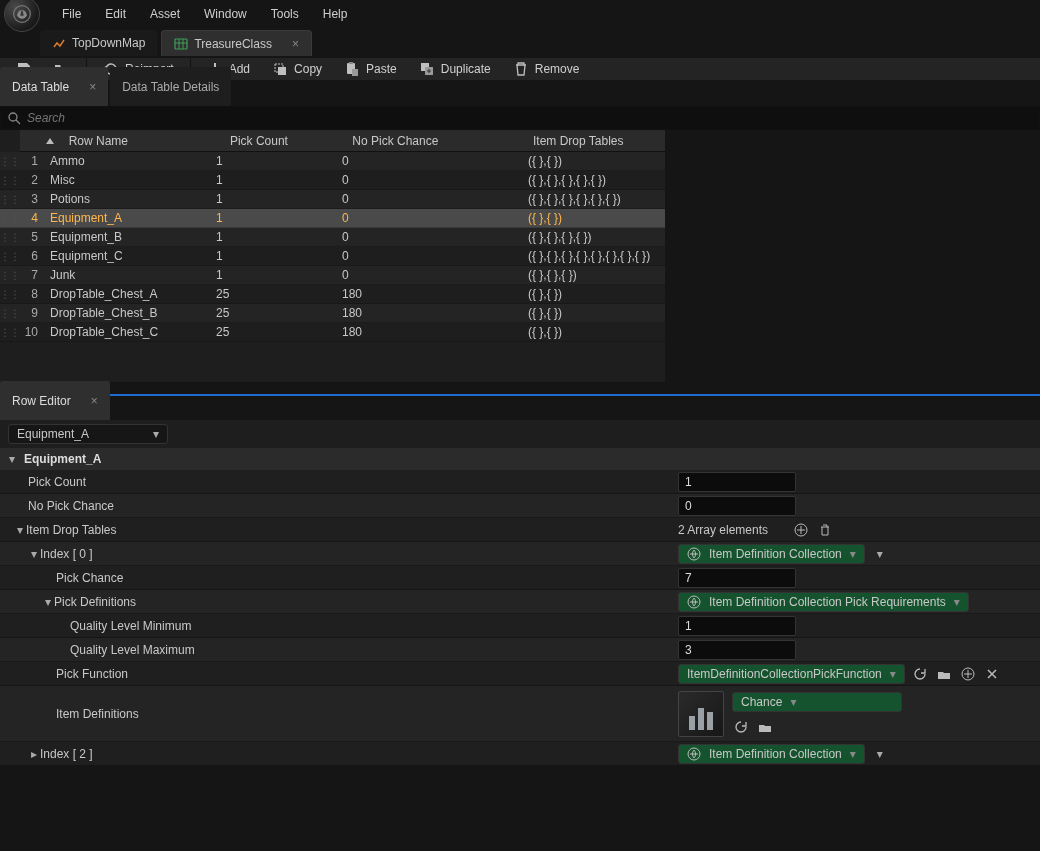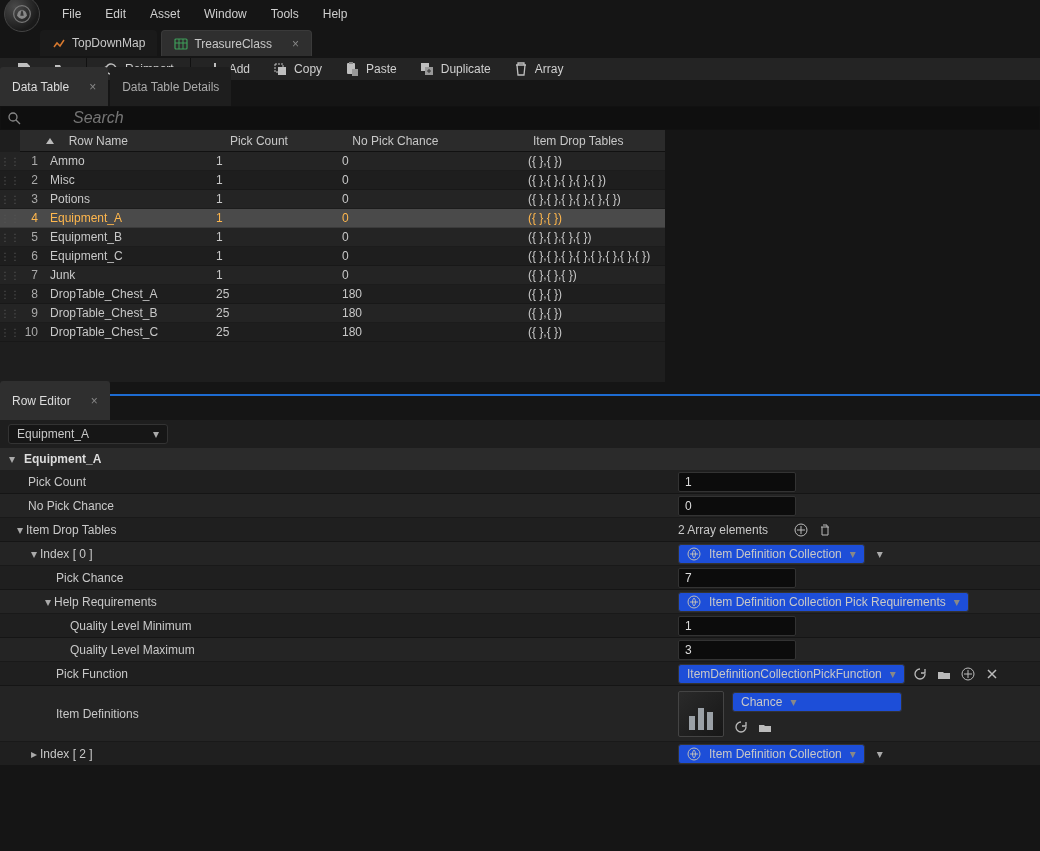--- a/index.html
+++ b/index.html
@@ -24,21 +24,21 @@
 .tool-icon { width: 16px; height: 16px; display: inline-block; }
 
 
 .panel-tabs { display: flex; align-items: flex-end; height: 26px; background: #151515; }
 .panel-tab { display: flex; align-items: center; height: 39px; padding: 16px 12px; background: #1e1e1e; color: #aaa; cursor: pointer; gap: 20px; margin-right: 2px; border-radius: 3px 3px 0 0; }
 .panel-tab.active { background: #2f2f2f; color: #ddd; }
 .panel-tab .close { color: #888; font-size: 12px; }
 
 
 .searchbar { display: flex; align-items: center; height: 24px; background: #0f0f0f; border: 1px solid #111; padding: 0 6px; gap: 6px; }
-.searchbar input { background: transparent; border: none; color: #7dd3fc; font-size: 16px; outline: none; flex: 1; font-style: italic; margin-left: 46px; }
+.searchbar input { background: transparent; border: none; color: #7dd3fc; font-size: 12px; outline: none; flex: 1; font-style: italic; }
 
 
 .data-table { width: 665px; background: #1e1e1e; }
 .dt-header { display: flex; background: #2b2b2b; height: 22px; align-items: center; border-bottom: 1px solid #111; margin-left: 20px; }
 .dt-body { }
 .dt-row { display: flex; height: 19px; align-items: center; border-bottom: 1px solid rgba(0,0,0,0.2); }
 .dt-row:nth-child(odd) { background: #242424; }
 .dt-row:nth-child(even) { background: #1e1e1e; }
 .dt-row.selected { background: #4a4a4a; }
 .dt-row.selected .cell { color: #ffb74d; }
@@ -63,21 +63,21 @@
 .prop-grid { }
 .prop-row { display: flex; align-items: center; min-height: 24px; border-bottom: 1px solid rgba(0,0,0,0.3); }
 .prop-row:nth-child(even) { background: #242424; }
 .prop-row:nth-child(odd) { background: #1f1f1f; }
 .prop-label-col { width: 666px; display: flex; align-items: center; padding-left: 0; }
 .prop-value-col { flex: 1; display: flex; align-items: center; gap: 6px; padding-left: 12px; }
 .indent { display: inline-block; width: 14px; }
 .toggle-tri { width: 12px; color: #aaa; cursor: pointer; display:inline-flex; justify-content:center; }
 .prop-label { color: #c8c8c8; }
 .num-input { background: #0c0c0c; border: 1px solid #333; color: #ddd; padding: 2px 6px; border-radius: 2px; width: 118px; font-size: 12px; }
-.pill { display: inline-flex; align-items: center; background: #1d4ed8; border: 1px solid #333; border-radius: 3px; padding: 2px 8px; gap: 8px; cursor: pointer; }
+.pill { display: inline-flex; align-items: center; background: #14532d; border: 1px solid #333; border-radius: 3px; padding: 2px 8px; gap: 8px; cursor: pointer; }
 .pill .chev { color: #888; }
 .array-info { color: #c8c8c8; margin-right: 18px; }
 .icon-btn { width: 18px; height: 18px; display: inline-flex; align-items: center; justify-content: center; color: #bbb; cursor: pointer; }
 
 .thumb { width: 46px; height: 46px; background: linear-gradient(135deg,#2a2a2a,#171717); border: 1px solid #444; border-radius: 2px; display:flex; align-items:flex-end; justify-content:center; gap:3px; padding-bottom:6px; }
 .thumb .bar { width:6px; background:#9aa0a6; }
 .asset-row { display:flex; align-items:center; gap:8px; }
 
 .chev-down::before { content: "▾"; }
 .chev-right::before { content: "▸"; }
@@ -175,21 +175,21 @@
         <rect x="2" y="2" width="8" height="8" fill="#bfbfbf"></rect>
         <rect x="6" y="6" width="8" height="8" fill="#999"></rect>
         <path d="M10 8v4M8 10h4" stroke="#333"></path>
       </svg>
     <span>Duplicate</span>
   </div>
   <div class="tool-btn">
     <svg class="tool-icon" viewBox="0 0 16 16">
         <path d="M3 4h10M5 4V2h6v2M4 4l1 10h6l1-10" fill="none" stroke="#bfbfbf" stroke-width="1.3"></path>
       </svg>
-    <span>Array</span>
+    <span>Remove</span>
   </div>
 </div>
 
 <div class="panel-tabs">
   <div class="panel-tab active">
     <span>Data Table</span>
     <span class="close">×</span>
   </div>
   <div class="panel-tab">
     <span>Data Table Details</span>
@@ -404,21 +404,21 @@
           <input class="num-input" value="7" style="">
         </div>
     </div>
 
     <div class="prop-row">
       <div class="prop-label-col">
           <span class="indent"></span>
           <span class="indent"></span>
           <span class="indent"></span>
           <span class="toggle-tri chev-down"></span>
-          <span class="prop-label">Help Requirements</span>
+          <span class="prop-label">Pick Definitions</span>
         </div>
       <div class="prop-value-col">
         <div class="pill">
           <svg width="14" height="14">
               <circle cx="7" cy="7" r="6" fill="none" stroke="#bbb"></circle>
               <path d="M3 7h8M7 3c2 2 2 6 0 8M7 3c-2 2-2 6 0 8" fill="none" stroke="#bbb"></path>
             </svg>
           <span>Item Definition Collection Pick Requirements</span>
           <span class="chev chev-down"></span>
         </div>

